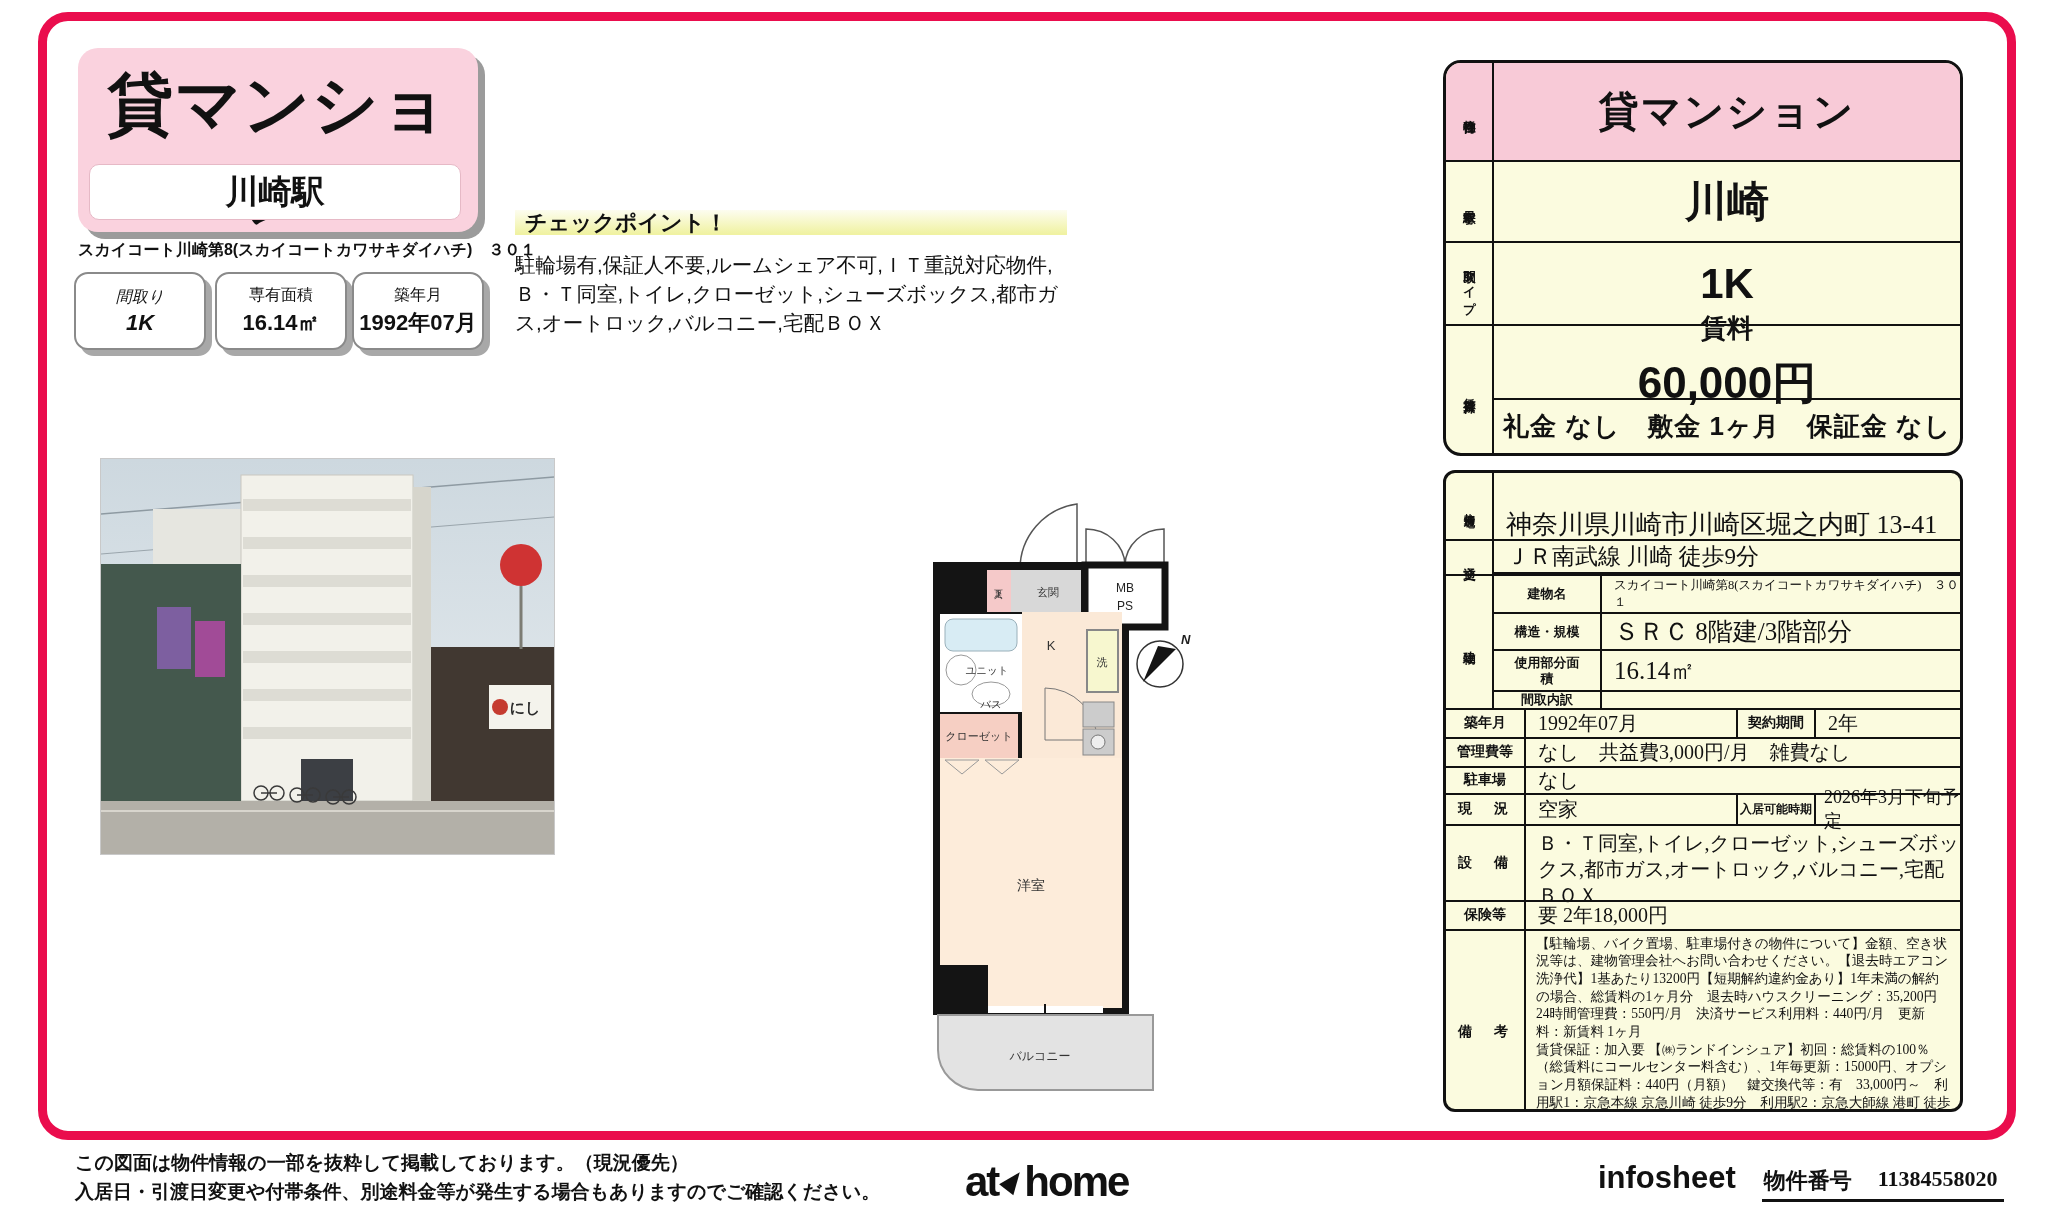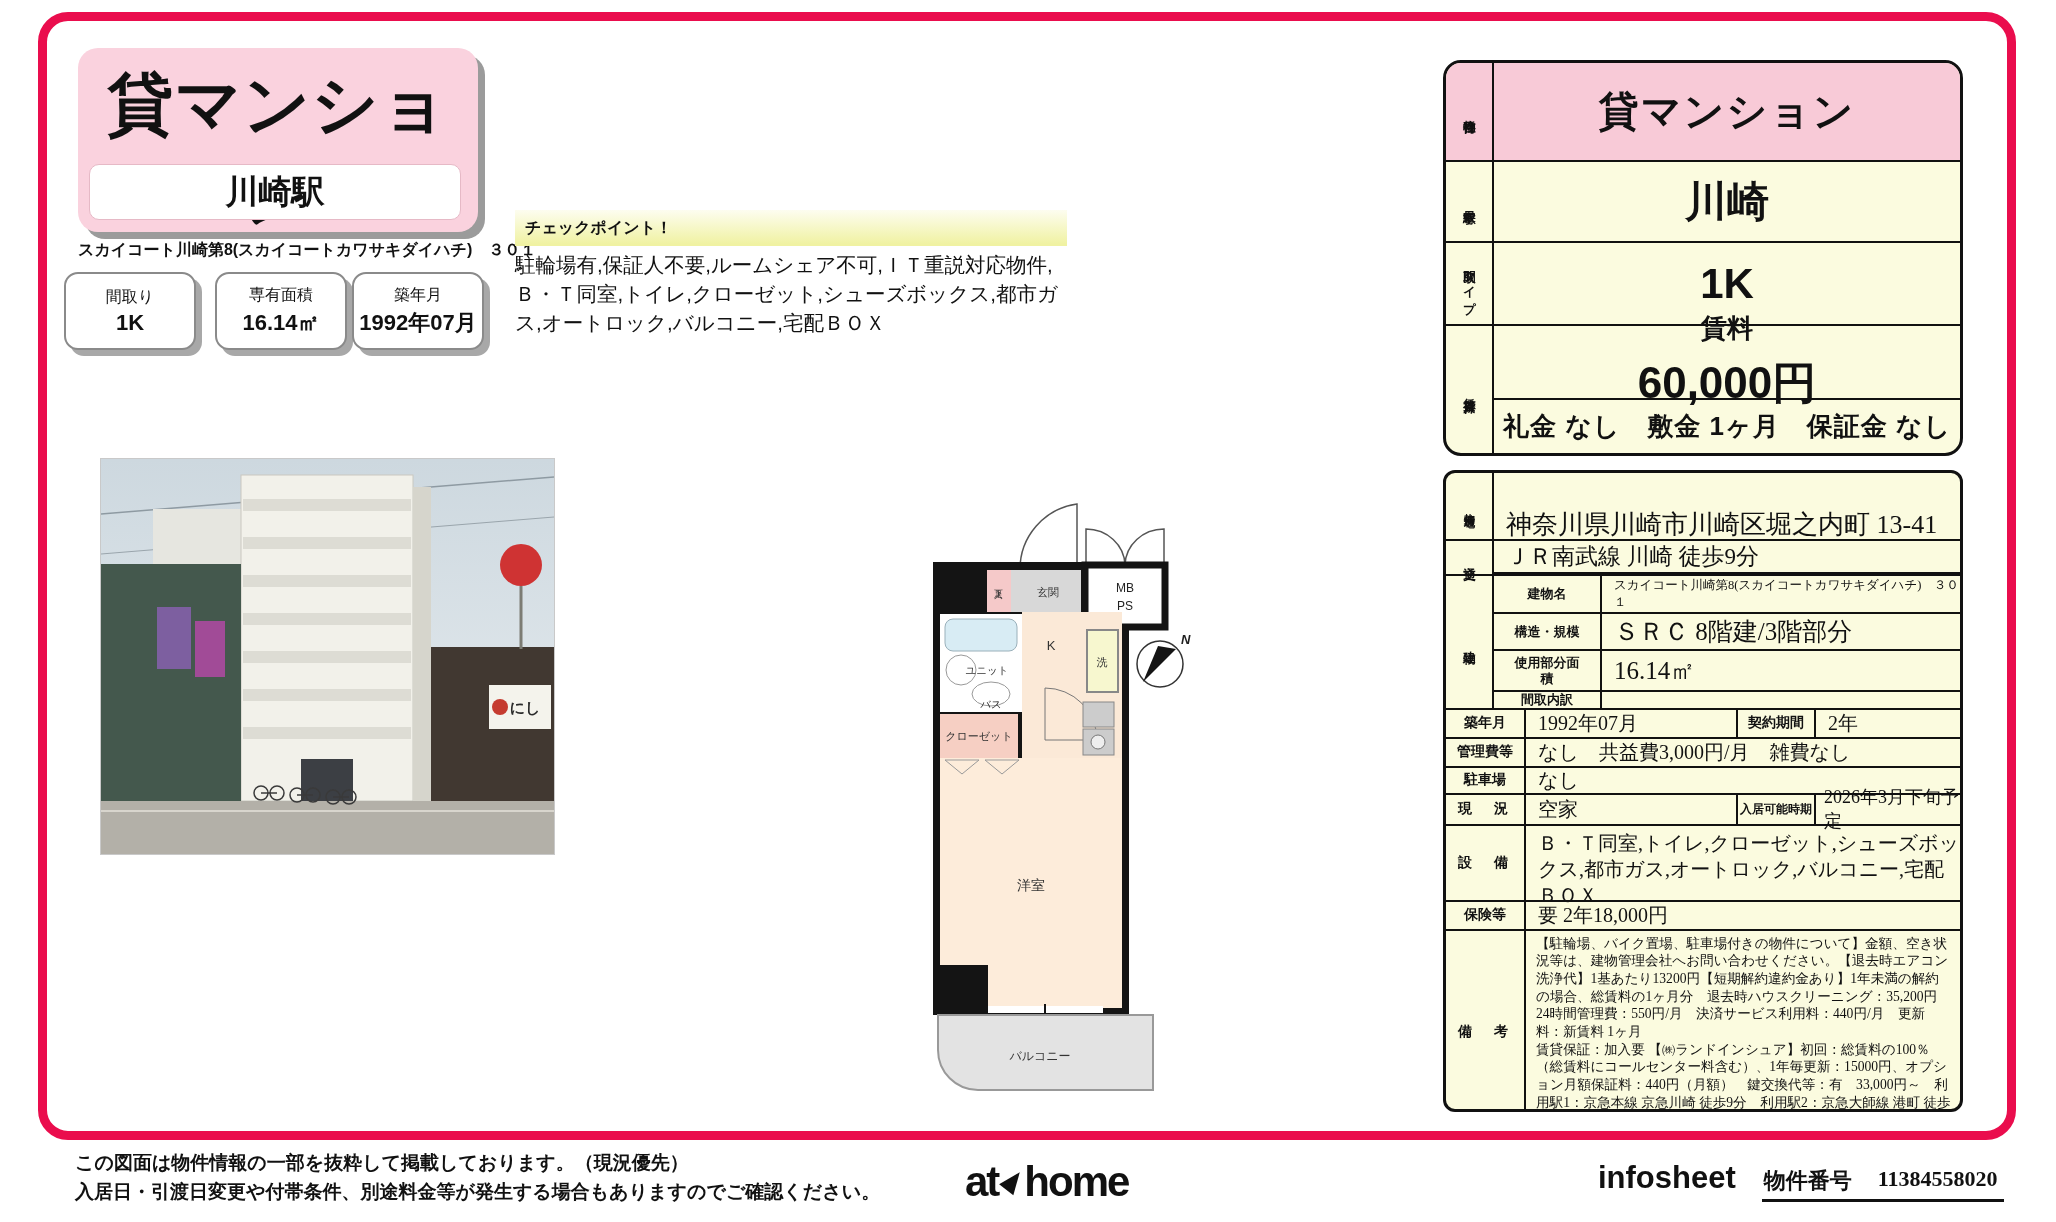--- a/index.html
+++ b/index.html
@@ -40,23 +40,23 @@
     top:272px;width:128px;height:74px;background:#fff;
     border:2px solid #8a8a8a;border-radius:14px;
     box-shadow:6px 6px 0 0 #a8a8a8;
     display:flex;flex-direction:column;align-items:center;justify-content:center;gap:2px;
   }
   .spec-box .lbl{font-size:16px;}
   .spec-box .val{font-size:22px;font-weight:bold;}
 
   
   .cp-head{
-    left:515px;top:210px;width:552px;height:36px;
+    left:515px;top:210px;width:552px;height:25px;
     background:linear-gradient(180deg,#fdfdf0 0%,#f0f2a2 95%);
-    font-size:16px;font-weight:bold;display:flex;align-items:center;
+    font-size:22px;font-weight:bold;display:flex;align-items:center;
     padding-left:10px;box-sizing:border-box;
   }
   .cp-body{
     left:515px;top:250px;width:560px;
     font-size:20.5px;line-height:1.42;letter-spacing:0;
   }
 
   
   .tbl{border:3px solid #111;box-sizing:border-box;background:#fbfbdf;}
   .tbl1{left:1443px;top:60px;width:520px;height:396px;border-radius:18px;overflow:hidden;display:flex;flex-direction:column;}
@@ -113,21 +113,21 @@
 <body>
 
 <div class="abs frame"></div>
 
 <div class="abs title-box">
   <div class="title-cat">貸マンション</div>
   <div class="station-box">川崎駅</div>
 </div>
 <div class="abs building-line">スカイコート川崎第8(スカイコートカワサキダイハチ)　３０１</div>
 
-<div class="abs spec-box" style="left:64px;">
+<div class="abs spec-box" style="left:74px;font-style:italic;">
   <div class="lbl">間取り</div>
   <div class="val">1K</div>
 </div>
 <div class="abs spec-box" style="left:215px;">
   <div class="lbl">専有面積</div>
   <div class="val">16.14㎡</div>
 </div>
 <div class="abs spec-box" style="left:352px;">
   <div class="lbl">築年月</div>
   <div class="val">1992年07月</div>

